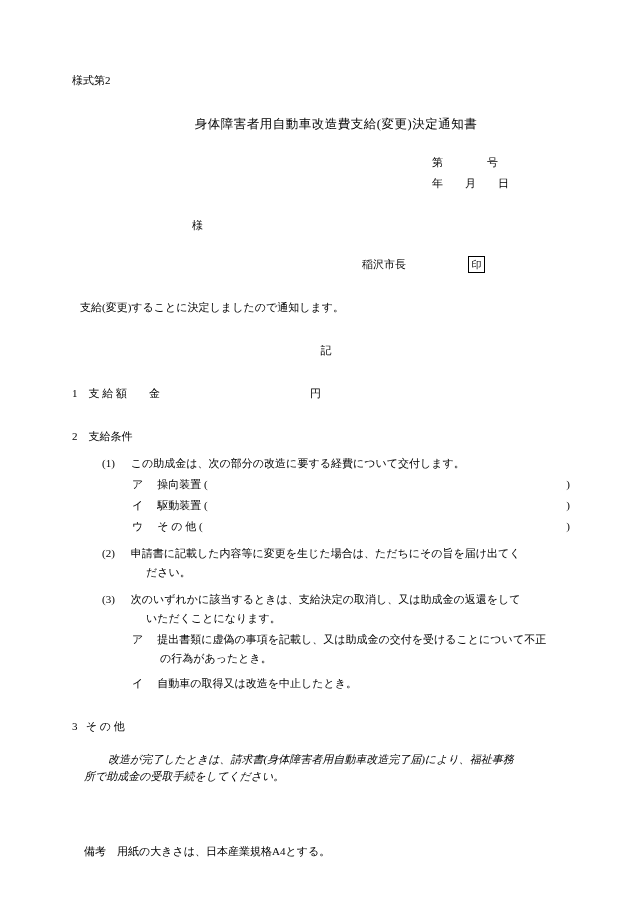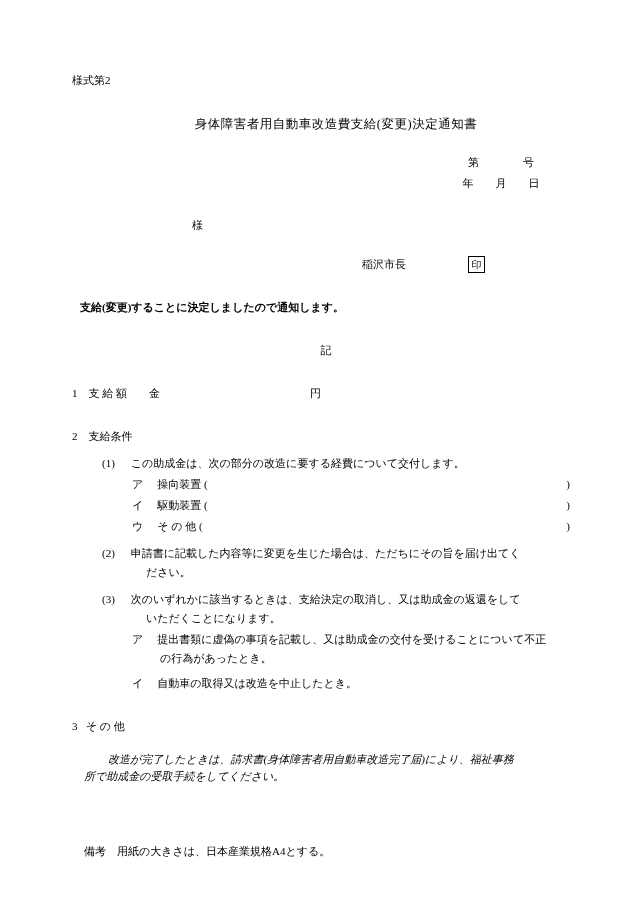--- a/index.html
+++ b/index.html
@@ -36,21 +36,20 @@
     padding-left: 30px;
   }
   .ref-block {
     margin: 0 0 0 0;
     padding-left: 360px;
     font-size: 11px;
   }
   .ref-line {
     margin: 0 0 4px 0;
     white-space: pre;
-    text-align: center;
   }
   .addressee {
     margin: 24px 0 0 0;
     padding-left: 120px;
     font-size: 11px;
   }
   .issuer {
     margin: 22px 0 0 0;
     padding-left: 290px;
     font-size: 11px;
@@ -73,21 +72,20 @@
     font-size: 11px;
   }
   .body-para .indent-1 {
     display: block;
     padding-left: 82px;
     white-space: pre;
   }
   .body-para .indent-0 {
     display: block;
     padding-left: 8px;
-    font-weight: bold;
   }
   .ki {
     text-align: center;
     margin: 26px 0 0 0;
     font-size: 11px;
     padding-left: 10px;
   }
   .section {
     margin: 26px 0 0 0;
     font-size: 11px;

